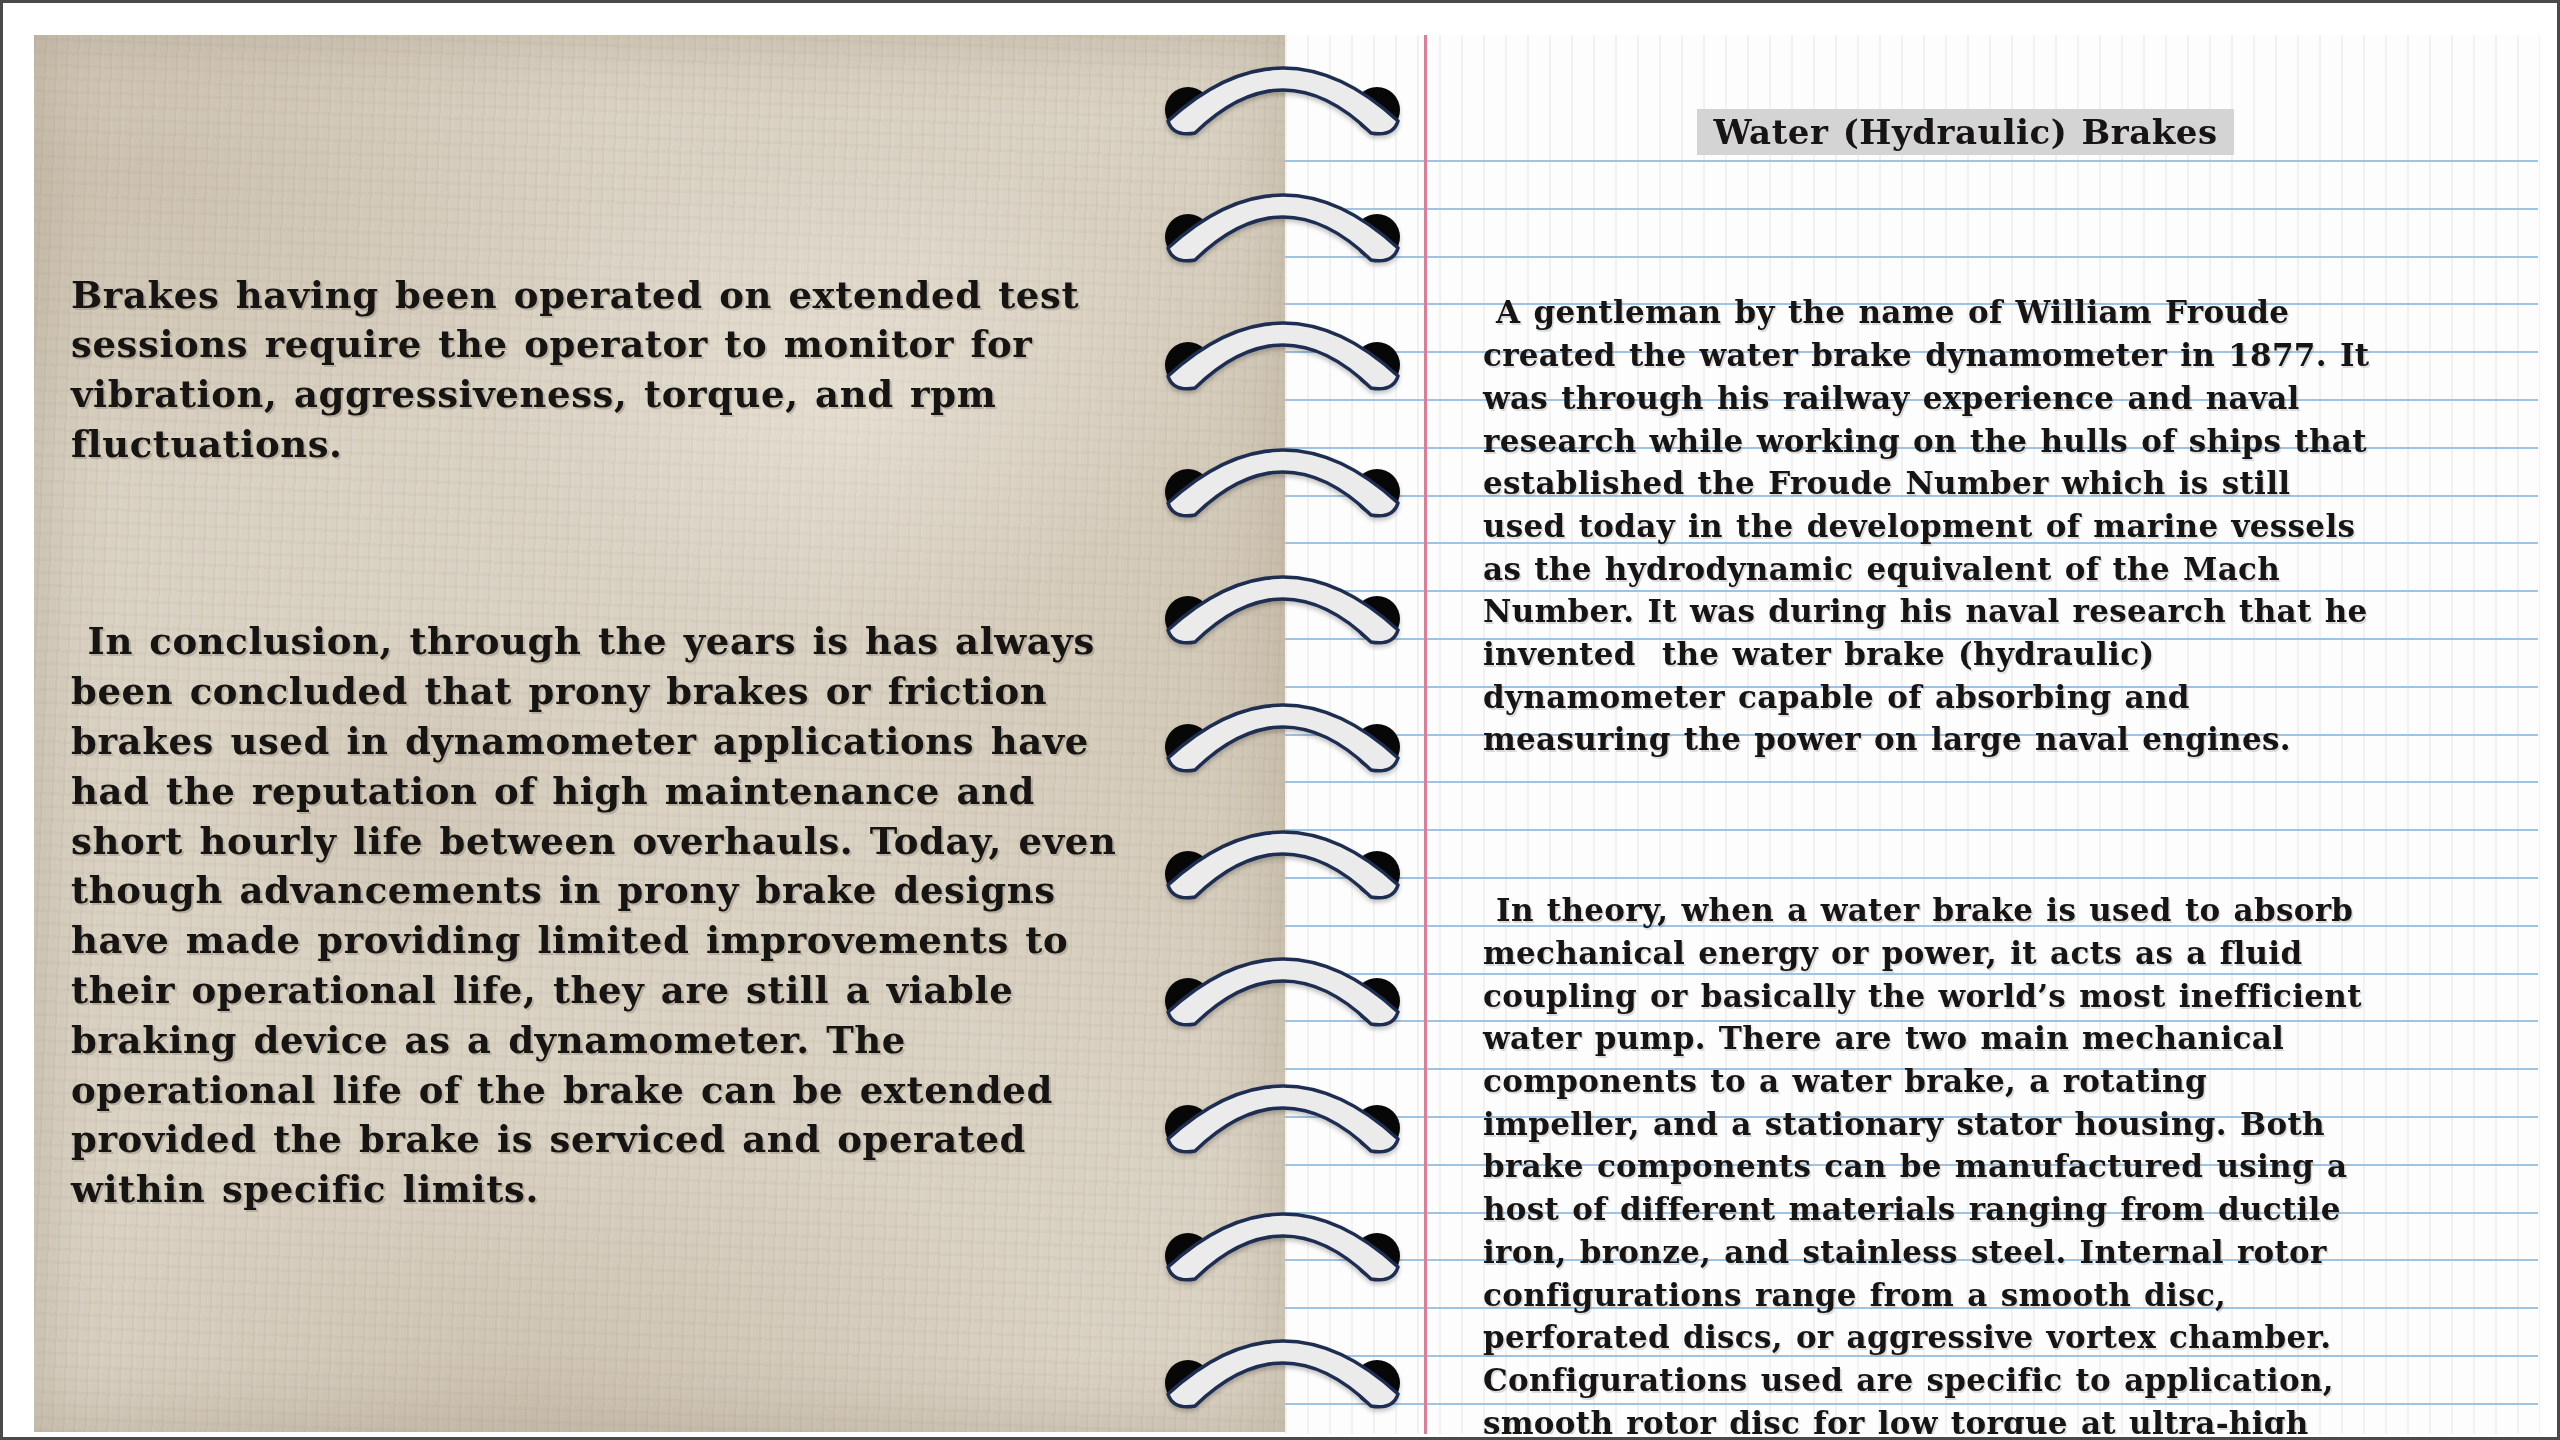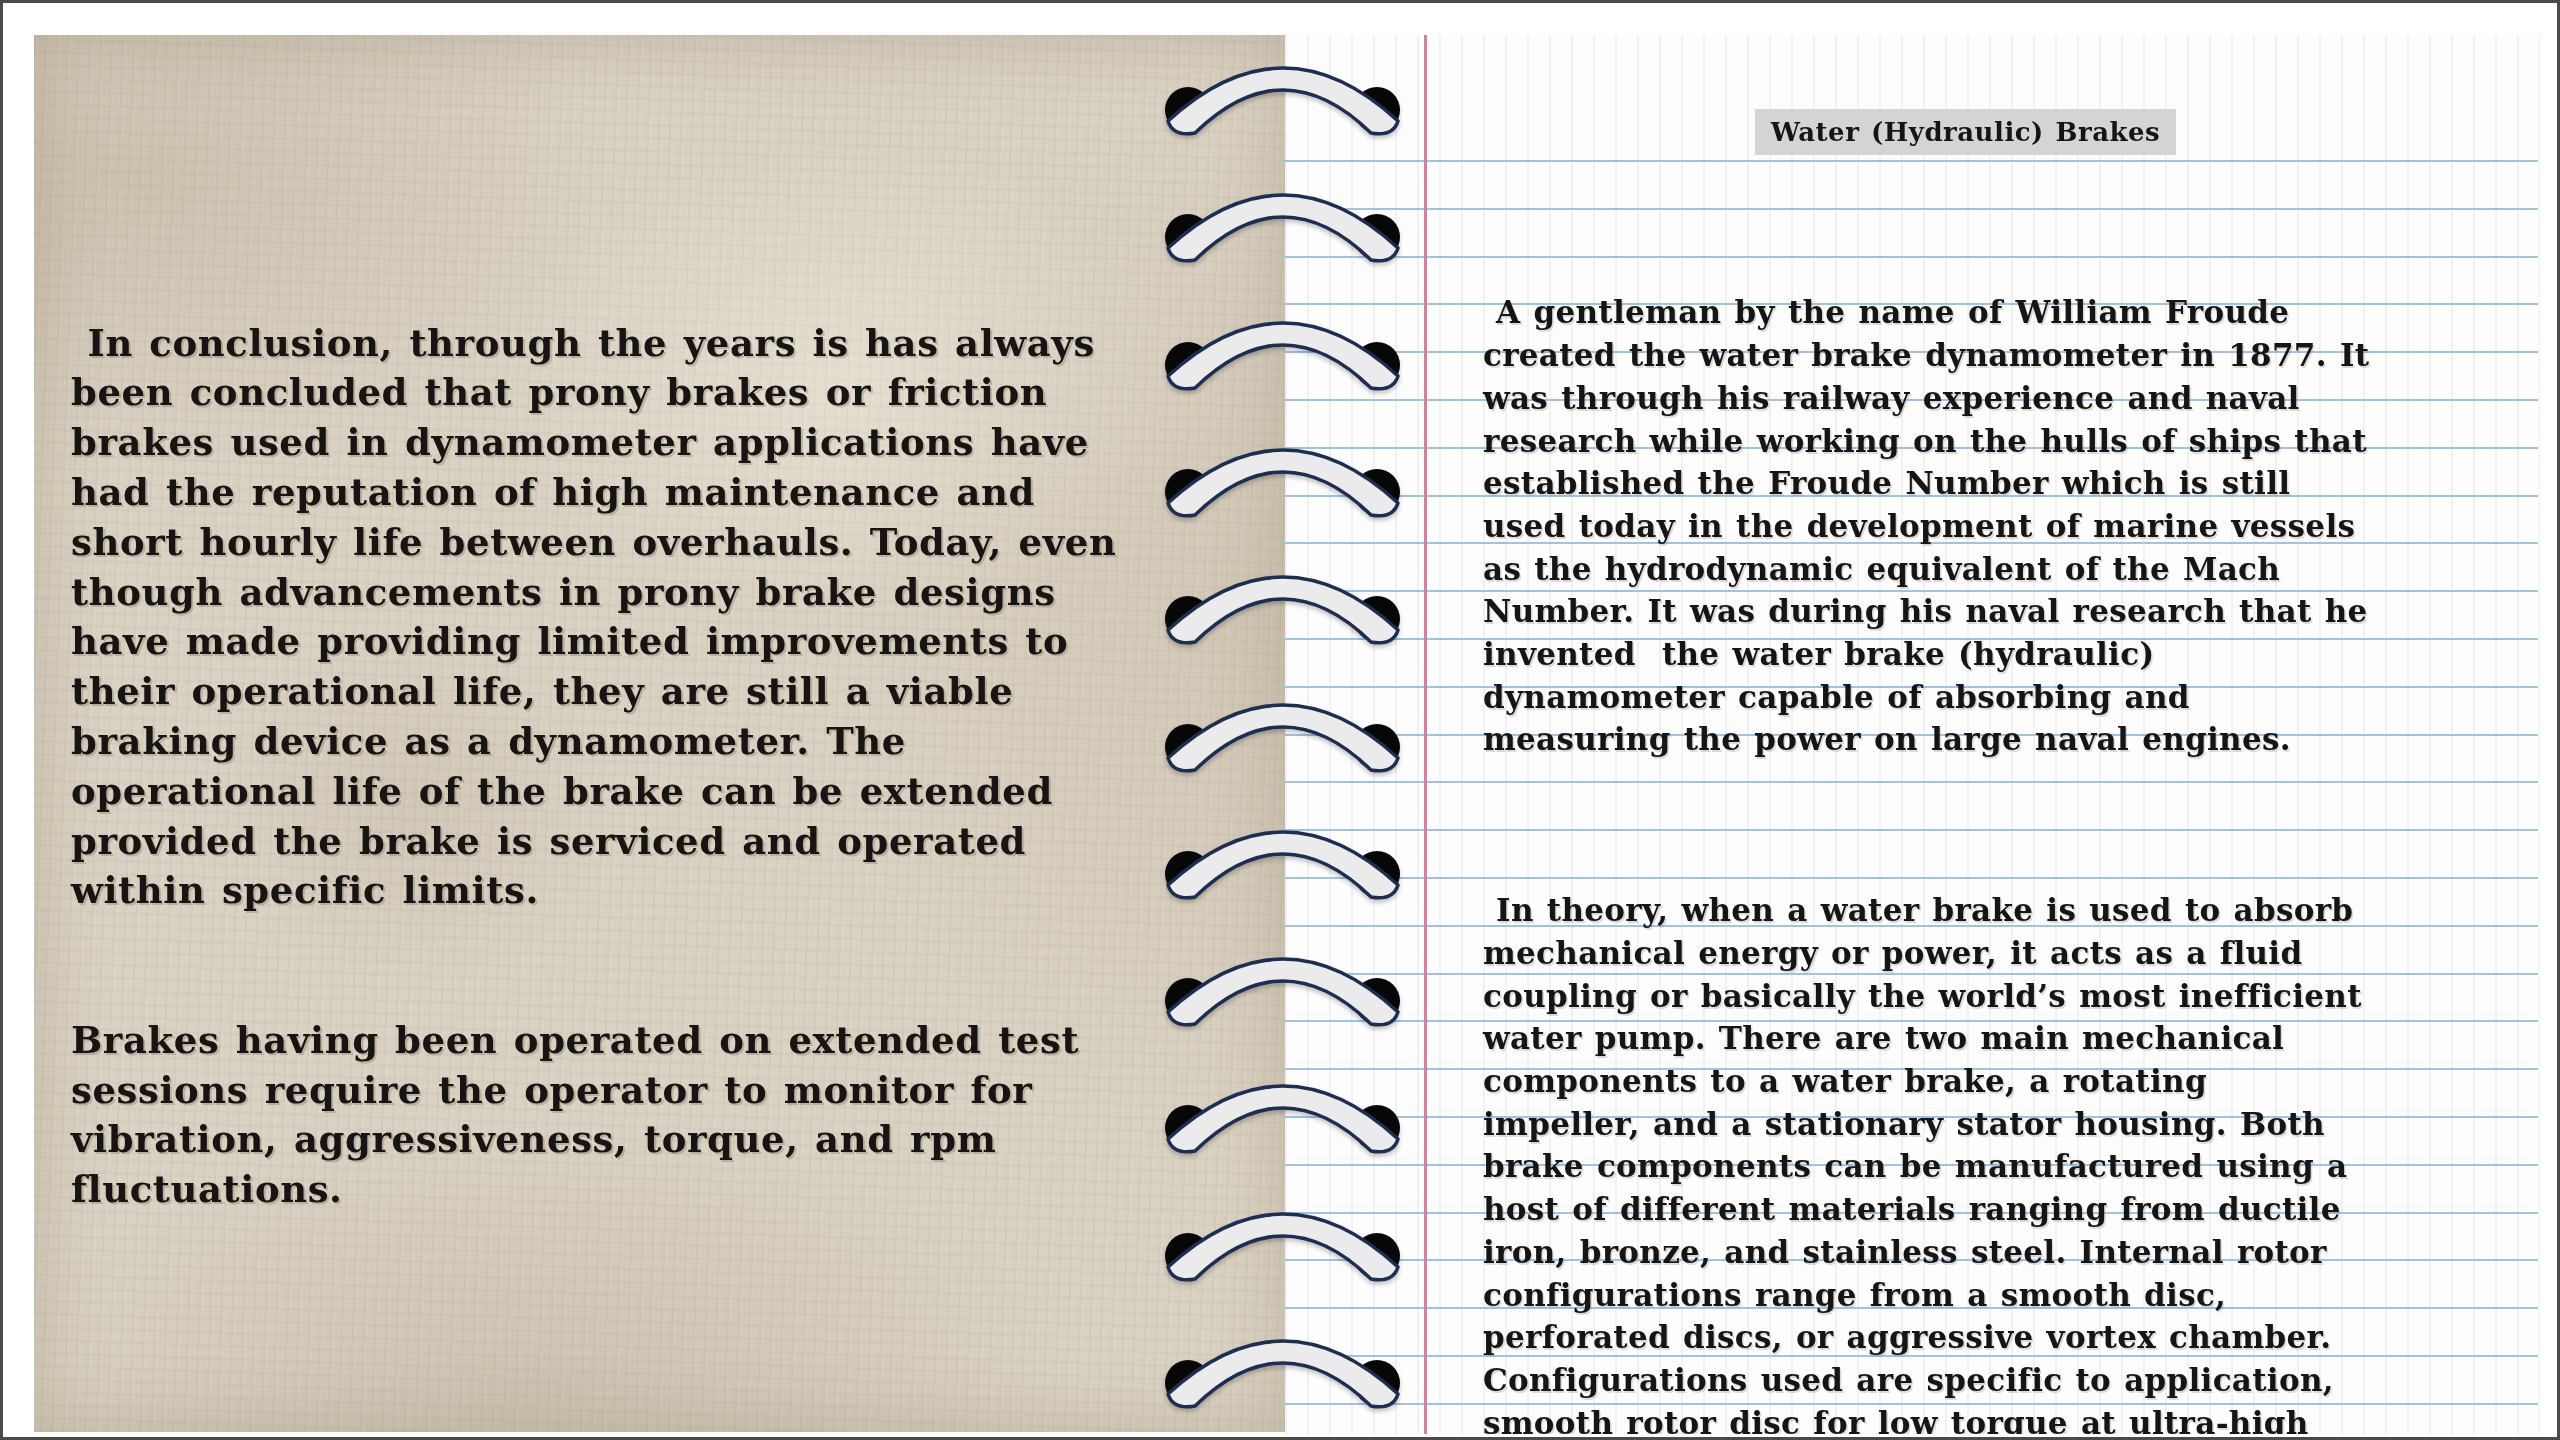--- a/index.html
+++ b/index.html
@@ -32,56 +32,56 @@
     background-color:#fdfdfd;
     background-image:repeating-linear-gradient(to right, rgba(175,180,192,0.16) 0 2px, transparent 2px 22px);
     overflow:hidden;}
   .ruling{position:absolute;left:0;top:125px;right:2px;bottom:24px;
     background-image:repeating-linear-gradient(to bottom, var(--line-blue,#9fc3e2) 0 2px, transparent 2px 47.8px);}
   .margin-line{position:absolute;left:139px;top:0;bottom:0;width:3px;
     background:var(--margin-pink,#db7f97);}
   .rp-title-row{position:absolute;left:198px;top:74px;width:1037px;height:46px;
     display:flex;justify-content:center;align-items:center;transform:translateX(-36px);}
   .rp-title{background:var(--highlight,#d4d4d4);color:var(--text,#171513);
-    font-size:26px;font-weight:bold;line-height:46px;padding:0 16px;
+    font-size:34px;font-weight:bold;line-height:46px;padding:0 16px;
     letter-spacing:0.5px;word-spacing:2px;white-space:pre;}
   .right-text{position:absolute;left:198px;top:171px;width:1050px;
     color:var(--text,#171513);font-size:31px;font-weight:bold;line-height:42.7px;
     letter-spacing:0.3px;word-spacing:2px;white-space:pre;
     text-shadow:1.5px 1.5px 0 rgba(140,140,140,0.30);}
   .right-text .para2{margin-top:42.7px;}
 
   
   .binding{position:absolute;left:1162px;top:0;width:236px;height:1440px;pointer-events:none;}
   .ring{position:absolute;left:0;width:236px;height:76px;}
   .ring svg{display:block;filter:drop-shadow(0 3px 2px rgba(0,0,0,0.22));}
 </style>
 </head>
 <body>
 
 <div class="canvas">
 
   <div class="page page-left">
     <div class="left-text">
+      <div class="para para1">Brakes having been operated on extended test
+sessions require the operator to monitor for
+vibration, aggressiveness, torque, and rpm
+fluctuations.</div>
       <div class="para para2"> In conclusion, through the years is has always
 been concluded that prony brakes or friction
 brakes used in dynamometer applications have
 had the reputation of high maintenance and
 short hourly life between overhauls. Today, even
 though advancements in prony brake designs
 have made providing limited improvements to
 their operational life, they are still a viable
 braking device as a dynamometer. The
 operational life of the brake can be extended
 provided the brake is serviced and operated
 within specific limits.</div>
-      <div class="para para1">Brakes having been operated on extended test
-sessions require the operator to monitor for
-vibration, aggressiveness, torque, and rpm
-fluctuations.</div>
     </div>
   </div>
 
   <div class="page page-right">
     <div class="ruling"></div>
     <div class="margin-line"></div>
     <div class="rp-title-row">
       <span class="rp-title">Water (Hydraulic) Brakes</span>
     </div>
     <div class="right-text">

